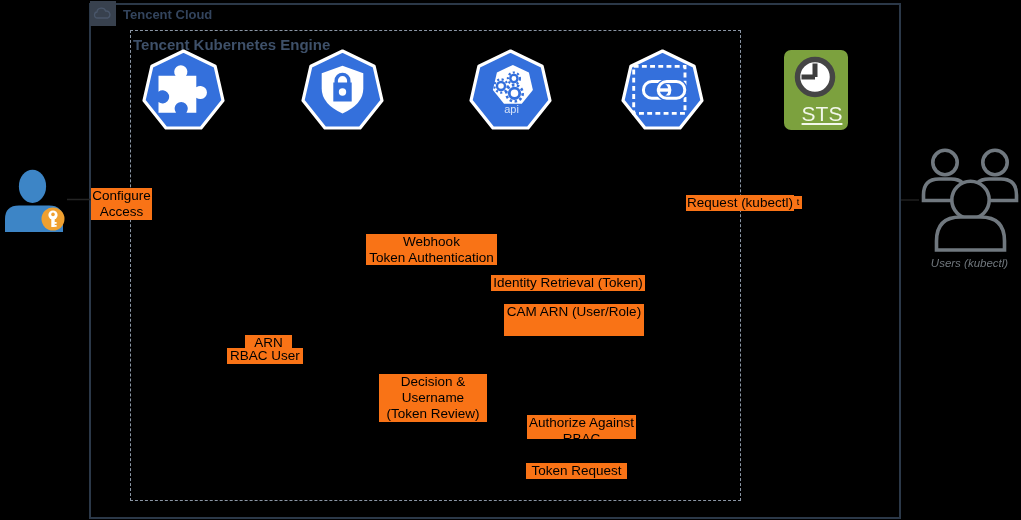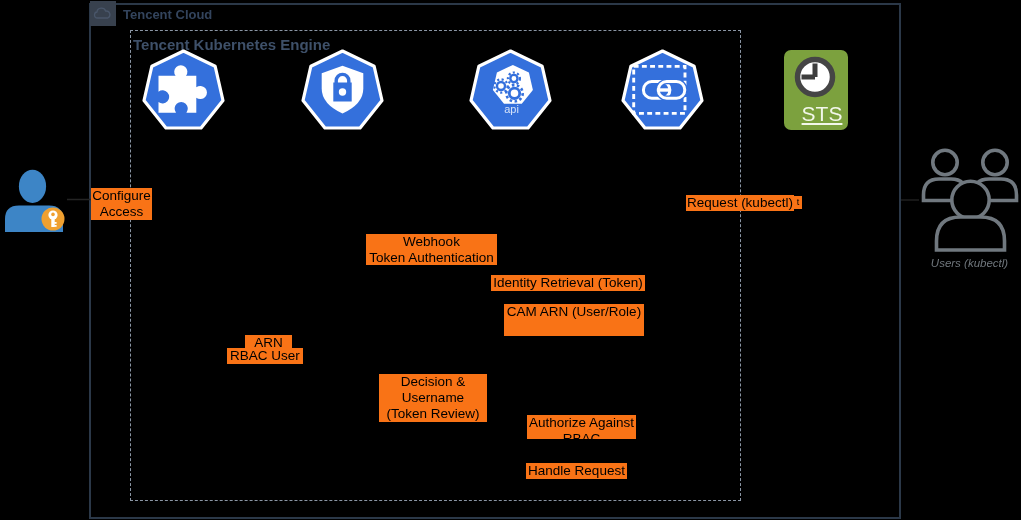--- a/index.html
+++ b/index.html
@@ -102,13 +102,13 @@
 <div class="lbl" style="left:91px;top:188px;width:61px;height:32px;">Configure<br>Access</div>
 <div class="lbl" style="left:686px;top:195px;width:108px;height:16px;">Request (kubectl)</div>
 <div class="lbl" style="left:794px;top:196px;width:8px;height:13px;font-size:9px;line-height:13px;">t</div>
 <div class="lbl" style="left:366px;top:234px;width:131px;height:31px;">Webhook<br>Token Authentication</div>
 <div class="lbl" style="left:491px;top:275px;width:154px;height:16px;">Identity Retrieval (Token)</div>
 <div class="lbl" style="left:504px;top:304px;width:140px;height:32px;">CAM ARN (User/Role)</div>
 <div class="lbl" style="left:245px;top:335px;width:47px;height:16px;">ARN</div>
 <div class="lbl" style="left:227px;top:348px;width:76px;height:16px;">RBAC User</div>
 <div class="lbl" style="left:379px;top:374px;width:108px;height:48px;">Decision &amp;<br>Username<br>(Token Review)</div>
 <div class="lbl" style="left:527px;top:415px;width:109px;height:24px;">Authorize Against<br>RBAC</div>
-<div class="lbl" style="left:526px;top:463px;width:101px;height:16px;">Handle Request</div>
+<div class="lbl" style="left:526px;top:463px;width:101px;height:16px;">Token Request</div>
 
 </body></html>

